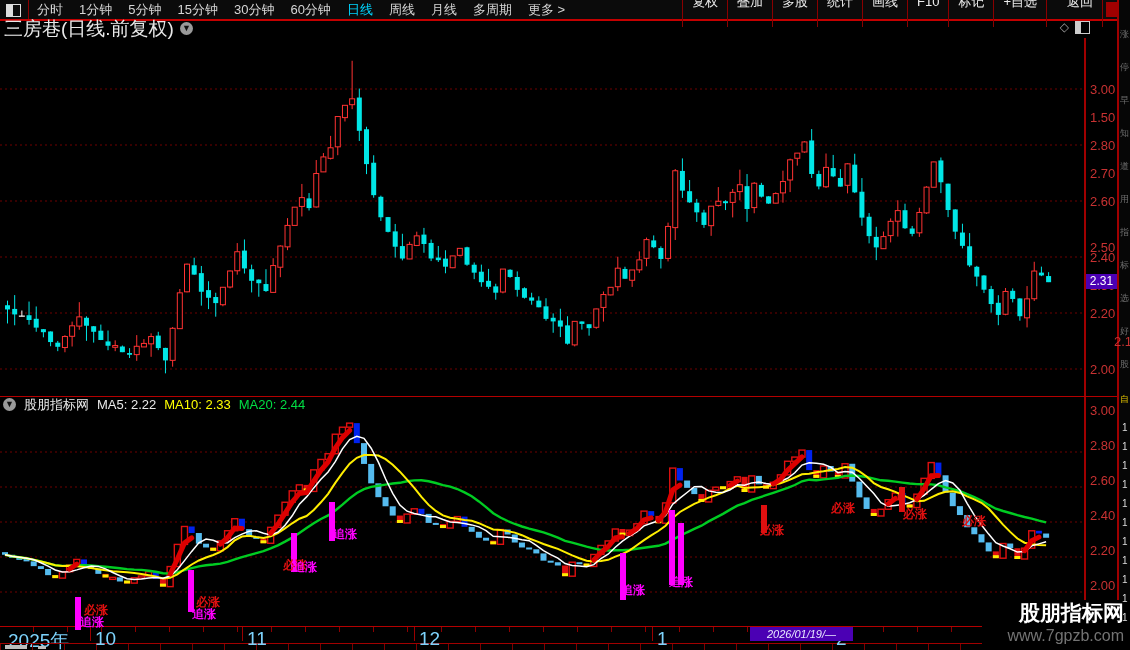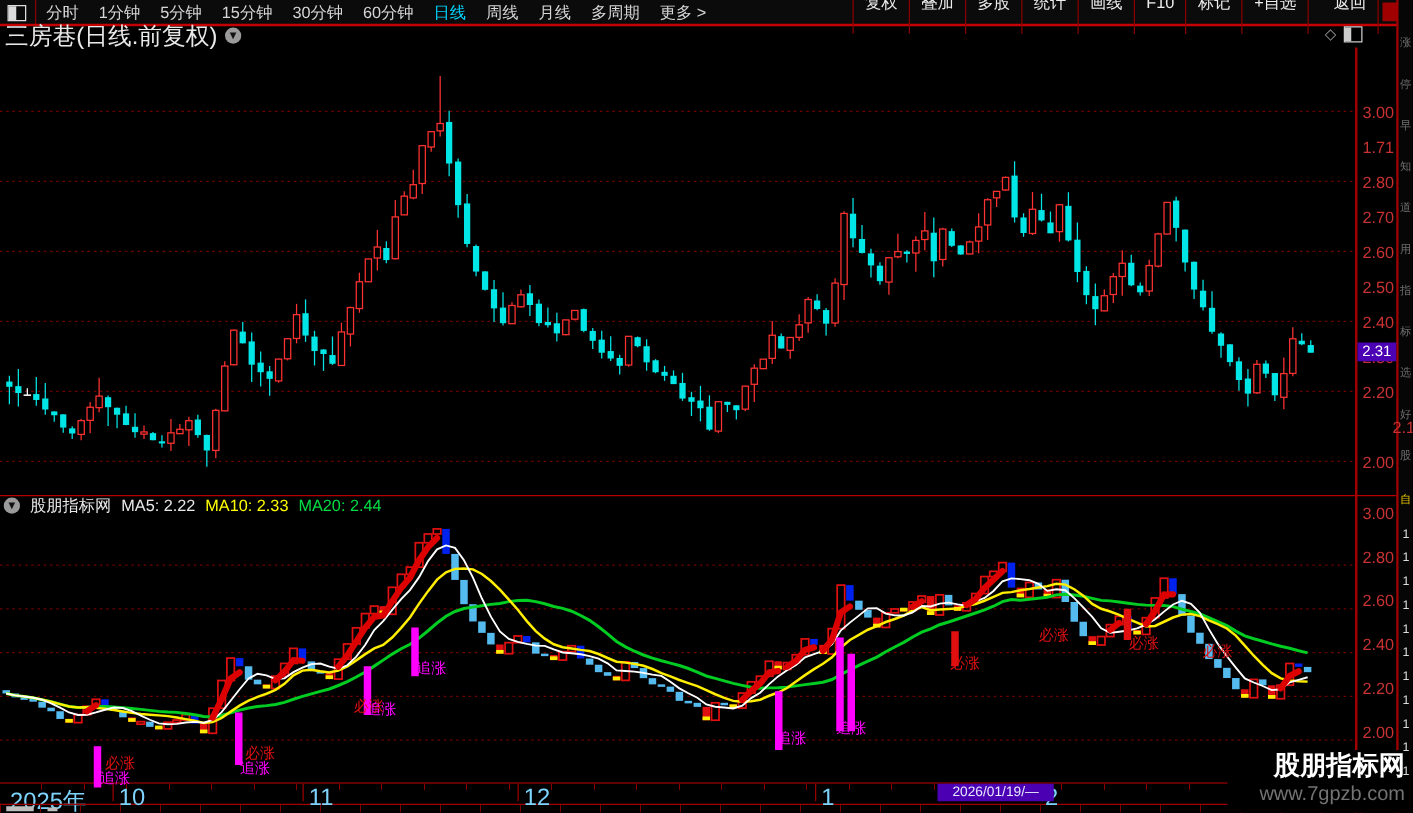--- a/index.html
+++ b/index.html
@@ -23,21 +23,21 @@
              color:#111;font-size:9px;line-height:13px;text-align:center;margin-left:6px;}
   .tr-icons{position:absolute;right:40px;top:20px;color:#9a9a9a;font-size:12px;display:flex;gap:6px;align-items:center;}
   .panelicon{width:13px;height:11px;border:1px solid #ccc;position:relative;}
   .panelicon::after{content:"";position:absolute;left:0;top:0;width:5px;height:11px;background:#ccc;}
   .vline{position:absolute;width:2px;background:#a00000;}
   .hline{position:absolute;height:1px;background:#b40000;}
   .plab{position:absolute;color:#c83232;font-size:13px;white-space:nowrap;}
   .price-tag{position:absolute;left:1086px;width:31px;height:15px;background:#4b00b4;color:#fff;
              font-size:12px;line-height:15px;text-align:center;}
   .ind-header{position:absolute;left:0;top:397px;height:15px;display:flex;align-items:center;gap:8px;font-size:13px;}
-  .sig-label{position:absolute;font-size:12px;font-weight:normal;white-space:nowrap;}
+  .sig-label{position:absolute;font-size:12px;font-weight:bold;white-space:nowrap;}
   .sig-bar{position:absolute;width:6px;}
   .taxis{position:absolute;left:0;top:627px;width:1084px;height:14px;background:#000;}
   .taxis-ticks{position:absolute;left:0;top:627px;width:1084px;height:5px;
      background:repeating-linear-gradient(90deg,transparent 0 33px,#8a0000 33px 34px);}
   .tmon{position:absolute;top:628px;color:#7dd3fc;font-size:19px;}
   .tsep{position:absolute;top:627px;width:1px;height:14px;background:#9a0000;}
   .thl{position:absolute;top:627px;height:14px;background:#4b00b4;color:#e8e8ff;font-size:11px;
        line-height:14px;text-align:center;}
   .substrip{position:absolute;left:0;top:643px;width:1117px;height:7px;border-top:1px solid #a00000;
      background:repeating-linear-gradient(90deg,#7a0000 0 1px,transparent 1px 32px);}
@@ -609,25 +609,25 @@
 <div class="frag" style="left:38px;top:646px;width:8px;height:3px;"></div>
 
 <div class="rstrip"></div>
 
 <div class="watermark">
   <div class="wm1">股朋指标网</div>
   <div class="wm2">www.7gpzb.com</div>
 </div>
 
 <div class="plab" style="left: 1090px; top: 82px;">3.00</div>
-<div class="plab" style="left: 1090px; top: 110px;">1.71</div>
+<div class="plab" style="left: 1090px; top: 110px;">1.50</div>
 <div class="plab" style="left: 1090px; top: 138px;">2.80</div>
 <div class="plab" style="left: 1090px; top: 166px;">2.70</div>
 <div class="plab" style="left: 1090px; top: 194px;">2.60</div>
-<div class="plab" style="left: 1090px; top: 222px;">2.50</div>
+<div class="plab" style="left: 1090px; top: 240px;">2.50</div>
 <div class="plab" style="left: 1090px; top: 250px;">2.40</div>
 <div class="plab" style="left: 1090px; top: 278px;">2.30</div>
 <div class="plab" style="left: 1090px; top: 306px;">2.20</div>
 <div class="plab" style="left: 1090px; top: 334px; margin-left: 24px;">2.10</div>
 <div class="plab" style="left: 1090px; top: 362px;">2.00</div>
 <div class="plab" style="left: 1090px; top: 403px;">3.00</div>
 <div class="plab" style="left: 1090px; top: 438px;">2.80</div>
 <div class="plab" style="left: 1090px; top: 473px;">2.60</div>
 <div class="plab" style="left: 1090px; top: 508px;">2.40</div>
 <div class="plab" style="left: 1090px; top: 543px;">2.20</div>
@@ -658,21 +658,21 @@
 <div class="tsep" style="left: 90px;"></div>
 <div class="tmon" style="left: 95px;">10</div>
 <div class="tsep" style="left: 242px;"></div>
 <div class="tmon" style="left: 247px;">11</div>
 <div class="tsep" style="left: 414px;"></div>
 <div class="tmon" style="left: 419px;">12</div>
 <div class="tsep" style="left: 652px;"></div>
 <div class="tmon" style="left: 657px;">1</div>
 <div class="tsep" style="left: 831px;"></div>
 <div class="tmon" style="left: 836px;">2</div>
-<div class="thl" style="left: 750px; width: 93px;">2026/01/19/—</div>
+<div class="thl" style="left: 750px; width: 103px; font-style: italic;">2026/01/19/—</div>
 <div class="rchar" style="top: 28px;">涨</div>
 <div class="rchar" style="top: 61px;">停</div>
 <div class="rchar" style="top: 94px;">早</div>
 <div class="rchar" style="top: 127px;">知</div>
 <div class="rchar" style="top: 160px;">道</div>
 <div class="rchar" style="top: 193px;">用</div>
 <div class="rchar" style="top: 226px;">指</div>
 <div class="rchar" style="top: 259px;">标</div>
 <div class="rchar" style="top: 292px;">选</div>
 <div class="rchar" style="top: 325px;">好</div>

